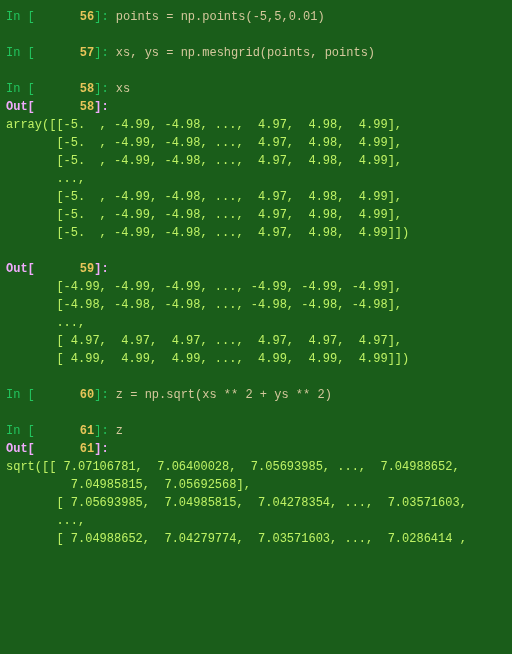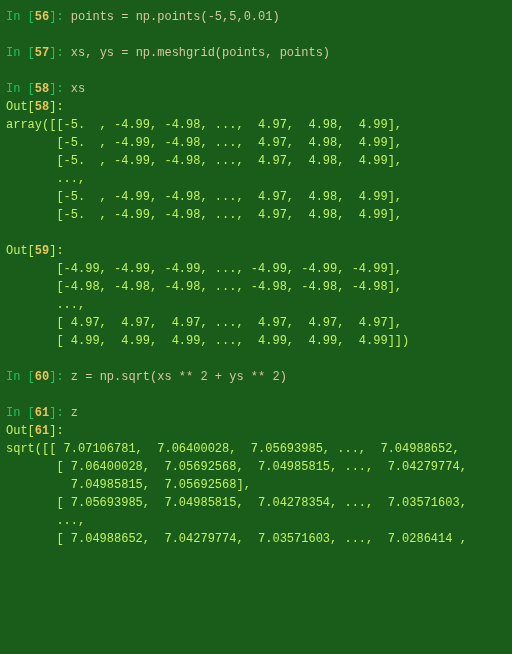--- a/index.html
+++ b/index.html
@@ -10,52 +10,52 @@
     font-size: 12px;
     line-height: 1.5;
     color: #d4c89c;
     width: 512px;
     box-sizing: border-box;
     position: relative;
     min-height: 654px;
   }
   .line { white-space: pre; }
   .in-label { color: #22c55e; }
-  .out-label { color: #bef264; }
-  .num { color: #e8c55a; font-weight: bold; }
+  .out-label { color: #f0abfc; font-weight: bold; }
+  .num { color: #e8c55a; font-weight: bold; margin-left: 45px; }
   .code { color: #d4c89c; }
   .out-text { color: #bef264; }
 </style>
 </head>
 <body>
 
 <div id="container">
     <div class="line"><span class="in-label">In [</span><span class="num">56</span><span class="in-label">]: </span><span class="code">points = np.points(-5,5,0.01)</span></div>
     <div class="line"> </div>
     <div class="line"><span class="in-label">In [</span><span class="num">57</span><span class="in-label">]: </span><span class="code">xs, ys = np.meshgrid(points, points)</span></div>
     <div class="line"> </div>
     <div class="line"><span class="in-label">In [</span><span class="num">58</span><span class="in-label">]: </span><span class="code">xs</span></div>
     <div class="line"><span class="out-label">Out[</span><span class="num">58</span><span class="out-label">]:</span></div>
     <div class="line out-text">array([[-5.  , -4.99, -4.98, ...,  4.97,  4.98,  4.99],</div>
     <div class="line out-text">       [-5.  , -4.99, -4.98, ...,  4.97,  4.98,  4.99],</div>
     <div class="line out-text">       [-5.  , -4.99, -4.98, ...,  4.97,  4.98,  4.99],</div>
     <div class="line out-text">       ...,</div>
     <div class="line out-text">       [-5.  , -4.99, -4.98, ...,  4.97,  4.98,  4.99],</div>
     <div class="line out-text">       [-5.  , -4.99, -4.98, ...,  4.97,  4.98,  4.99],</div>
+    <div class="line out-text">       [-5.  , -4.99, -4.98, ...,  4.97,  4.98,  4.99]])</div>
     <div class="line"> </div>
     <div class="line"><span class="out-label">Out[</span><span class="num">59</span><span class="out-label">]:</span></div>
     <div class="line out-text">       [-4.99, -4.99, -4.99, ..., -4.99, -4.99, -4.99],</div>
     <div class="line out-text">       [-4.98, -4.98, -4.98, ..., -4.98, -4.98, -4.98],</div>
     <div class="line out-text">       ...,</div>
     <div class="line out-text">       [ 4.97,  4.97,  4.97, ...,  4.97,  4.97,  4.97],</div>
     <div class="line out-text">       [ 4.99,  4.99,  4.99, ...,  4.99,  4.99,  4.99]])</div>
     <div class="line"> </div>
     <div class="line"><span class="in-label">In [</span><span class="num">60</span><span class="in-label">]: </span><span class="code">z = np.sqrt(xs ** 2 + ys ** 2)</span></div>
     <div class="line"> </div>
     <div class="line"><span class="in-label">In [</span><span class="num">61</span><span class="in-label">]: </span><span class="code">z</span></div>
     <div class="line"><span class="out-label">Out[</span><span class="num">61</span><span class="out-label">]:</span></div>
     <div class="line out-text">sqrt([[ 7.07106781,  7.06400028,  7.05693985, ...,  7.04988652,</div>
-    <div class="line out-text">       [ 7.06400028,  7.05692568,  7.04985815, ...,  7.04279774,</div>
     <div class="line out-text">         7.04985815,  7.05692568],</div>
     <div class="line out-text">       [ 7.05693985,  7.04985815,  7.04278354, ...,  7.03571603,</div>
     <div class="line out-text">       ...,</div>
     <div class="line out-text">       [ 7.04988652,  7.04279774,  7.03571603, ...,  7.0286414 ,</div>
   </div>
 
 </body></html>

